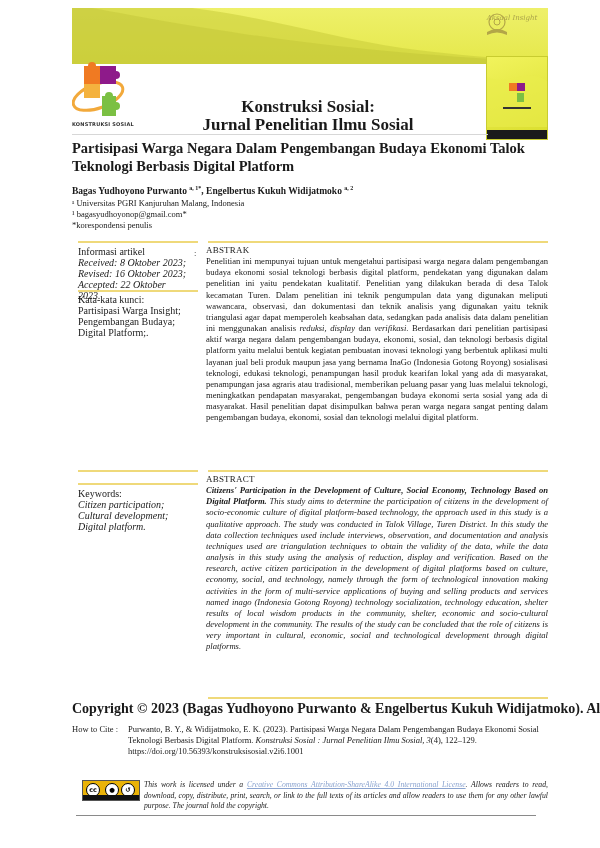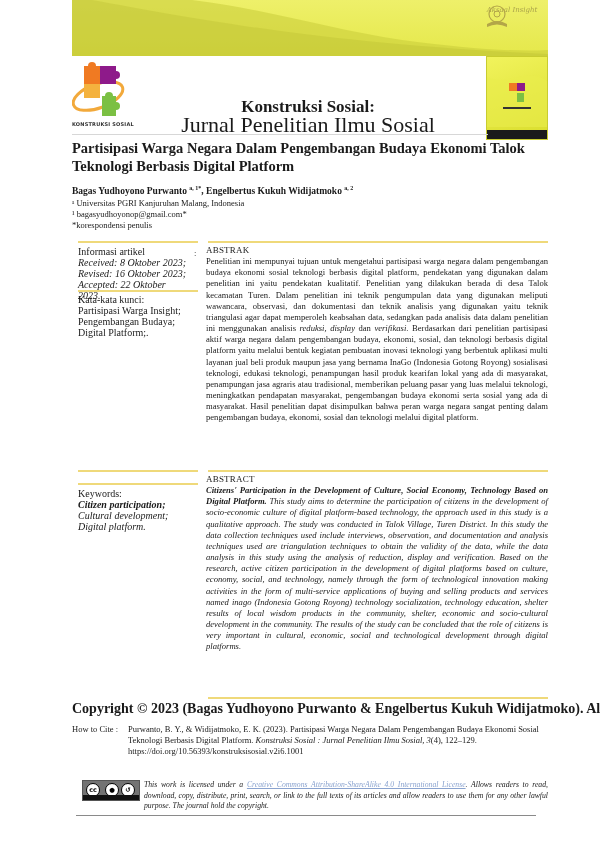--- a/index.html
+++ b/index.html
@@ -1,31 +1,31 @@
 <!DOCTYPE html>
 <html><head>
 <meta charset="utf-8">
 <style>
   html, body { margin: 0; padding: 0; background: #ffffff; }
   body { width: 600px; height: 848px; position: relative; overflow: hidden; font-family: "Liberation Serif", "DejaVu Serif", serif; color: #1a1a1a; }
   .page { position: absolute; left: 72px; top: 0; width: 476px; height: 848px; }
 
   
-  .banner { position: absolute; left: 0; top: 0; width: 476px; height: 56px; overflow: hidden;
+  .banner { position: absolute; left: 0; top: 8px; width: 476px; height: 56px; overflow: hidden;
     background: linear-gradient(180deg, #eef06a 0%, #e5e84a 100%); }
   .banner svg { position: absolute; left: 0; top: 0; }
   .publisher { position: absolute; right: 8px; top: 4px; width: 56px; text-align: center; }
   .publisher-mark { width: 26px; height: 26px; margin: 0 auto; }
   .publisher-name { font-size: 7px; color: #a9a24a; font-family: "DejaVu Serif", serif; font-style: italic; margin-top: 2px; }
 
   .journal-logo { position: absolute; left: 0; top: 58px; width: 58px; height: 70px; }
   .journal-logo-label { position: absolute; left: 0; top: 121px; font-size: 5px; font-family: "DejaVu Sans", sans-serif; font-weight: bold; letter-spacing: 0.2px; color: #333; }
   .journal-title { position: absolute; left: 66px; top: 62px; width: 340px; text-align: center; }
   .journal-title .t1 { font-size: 17px; font-weight: bold; line-height: 18px; margin-top: 36px; }
-  .journal-title .t2 { font-size: 22px; font-weight: normal; line-height: 18px; }
+  .journal-title .t2 { font-size: 17px; font-weight: bold; line-height: 18px; }
   .journal-title .t3 { font-size: 10px; font-weight: bold; line-height: 13px; }
   .cover { position: absolute; right: 0; top: 56px; width: 60px; height: 82px; background: linear-gradient(160deg, #f1f35c, #d9dd2c); border: 1px solid #c8cc30; }
   .cover-footer { position: absolute; left: 0; bottom: 0; width: 100%; height: 9px; background: #1b1b1b; }
   .header-rule { position: absolute; left: 0; top: 134px; width: 416px; height: 1px; background: #d7d7d7; }
 
   .article-title { position: absolute; left: 0; top: 139px; width: 476px; font-size: 14.5px; font-weight: bold; line-height: 18px; }
   .authors { position: absolute; left: 0; top: 185px; width: 476px; font-size: 9.5px; font-weight: bold; }
   .authors sup { font-size: 6px; font-weight: bold; }
   .aff { position: absolute; left: 0; width: 476px; font-size: 8.5px; line-height: 11px; }
 
@@ -36,21 +36,21 @@
   .right-col { position: absolute; left: 134px; width: 342px; font-size: 8.6px; line-height: 11.15px; text-align: justify; }
   .sec-head { font-size: 9px; font-weight: normal; letter-spacing: 0.2px; }
   .abstract-en { font-style: italic; }
   .abstract-en b { font-weight: bold; }
 
   .copyright { position: absolute; left: 0; top: 701px; width: 476px; font-size: 14px; font-weight: bold; white-space: nowrap; }
   .cite { position: absolute; left: 0; top: 724px; width: 476px; font-size: 8.5px; line-height: 11px; }
   .cite-label { position: absolute; left: 0; top: 0; }
   .cite-body { position: absolute; left: 56px; top: 0; width: 418px; }
 
-  .cc-badge { position: absolute; left: 10px; top: 780px; width: 56px; height: 19px; background: #737373; border: 1px solid #555; }
+  .cc-badge { position: absolute; left: 10px; top: 780px; width: 56px; height: 19px; background: #eab308; border: 1px solid #555; }
   .cc-badge .black { position: absolute; left: 0; bottom: 0; width: 100%; height: 5px; background: #111; }
   .cc-circle { position: absolute; top: 2px; width: 12px; height: 12px; border-radius: 50%; background: #fff; border: 1px solid #000; font-family: "DejaVu Sans", sans-serif; font-weight: bold; font-size: 6.5px; line-height: 12px; text-align: center; color: #000; }
   .license { position: absolute; left: 72px; top: 780px; width: 404px; font-size: 7.7px; font-style: italic; line-height: 10.5px; text-align: justify; }
   .license .link { color: #8aa3cf; text-decoration: underline; }
   .footer-rule { position: absolute; left: 4px; top: 815px; width: 460px; height: 1px; background: #8a8a8a; }
 </style>
 </head>
 <body>
 
 <div class="page">
@@ -133,21 +133,21 @@
   </div>
   <div class="colon">:</div>
 
   <div class="right-col" style="top:245px;">
     <div class="sec-head">ABSTRAK</div>
     <div><span>Penelitian ini mempunyai tujuan untuk mengetahui partisipasi warga negara dalam pengembangan budaya ekonomi sosial teknologi berbasis digital platform, pendekatan yang digunakan dalam penelitian ini yaitu pendekatan kualitatif. Penelitian yang dilakukan berada di desa Talok kecamatan Turen. Dalam penelitian ini teknik pengumpulan data yang digunakan meliputi wawancara, observasi, dan dokumentasi dan teknik analisis yang digunakan yaitu teknik triangulasi agar dapat memperoleh keabsahan data, sedangkan pada analisis data dalam penelitian ini menggunakan analisis </span><i>reduksi, display</i><span> dan </span><i>verifikasi</i><span>. Berdasarkan dari penelitian partisipasi aktif warga negara dalam pengembangan budaya, ekonomi, sosial, dan teknologi berbasis digital platform yaitu melalui bentuk kegiatan pembuatan inovasi teknologi yang berbentuk aplikasi multi layanan jual beli produk maupun jasa yang bernama InaGo (Indonesia Gotong Royong) sosialisasi teknologi, edukasi teknologi, penampungan hasil produk kearifan lokal yang ada di masyarakat, penampungan jasa agraris atau tradisional, memberikan peluang pasar yang luas melalui teknologi, meningkatkan pendapatan masyarakat, pengembangan budaya ekonomi serta sosial yang ada di masyarakat. Hasil penelitian dapat disimpulkan bahwa peran warga negara sangat penting dalam pengembangan budaya, ekonomi, sosial dan teknologi melalui digital platform.</span></div>
   </div>
 
   <div class="left-col" style="top:488px;">
     <div>Keywords:</div>
-    <div style="font-style:italic;font-weight:bold;">Citizen participation;</div>
+    <div style="font-style:italic;">Citizen participation;</div>
     <div style="font-style:italic;">Cultural development;</div>
     <div style="font-style:italic;">Digital platform.</div>
   </div>
 
   <div class="right-col" style="top:474px;">
     <div class="sec-head">ABSTRACT</div>
     <div class="abstract-en"><b>Citizens' Participation in the Development of Culture, Social Economy, Technology Based on Digital Platform.</b><span> This study aims to determine the participation of citizens in the development of socio-economic culture of digital platform-based technology, the approach used in this study is a qualitative approach. The study was conducted in Talok Village, Turen District. In this study the data collection techniques used include interviews, observation, and documentation and analysis techniques used are triangulation techniques to obtain the validity of the data, while the data analysis in this study using the analysis of reduction, display and verification. Based on the research, active citizen participation in the development of digital platforms based on culture, economy, social, and technology, namely through the form of technological innovation making activities in the form of multi-service applications of buying and selling products and services named inago (Indonesia Gotong Royong) technology socialization, technology education, shelter results of local wisdom products in the community, shelter, economic and socio-cultural development in the community. The results of the study can be concluded that the role of citizens is very important in cultural, economic, social and technological development through digital platforms.</span></div>
   </div>
 
   <div class="copyright">Copyright © 2023 (Bagas Yudhoyono Purwanto &amp; Engelbertus Kukuh Widijatmoko). All Right Reserved</div>

